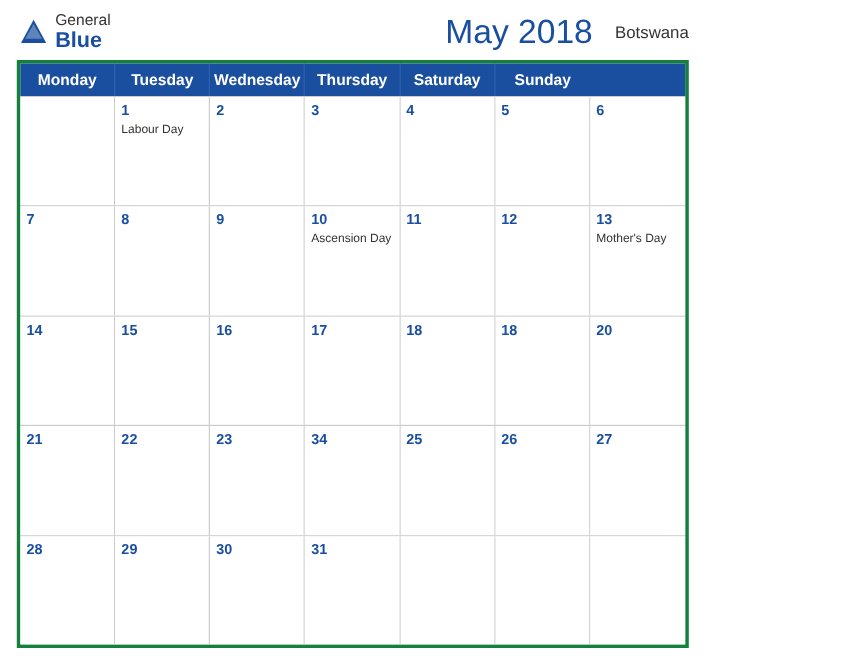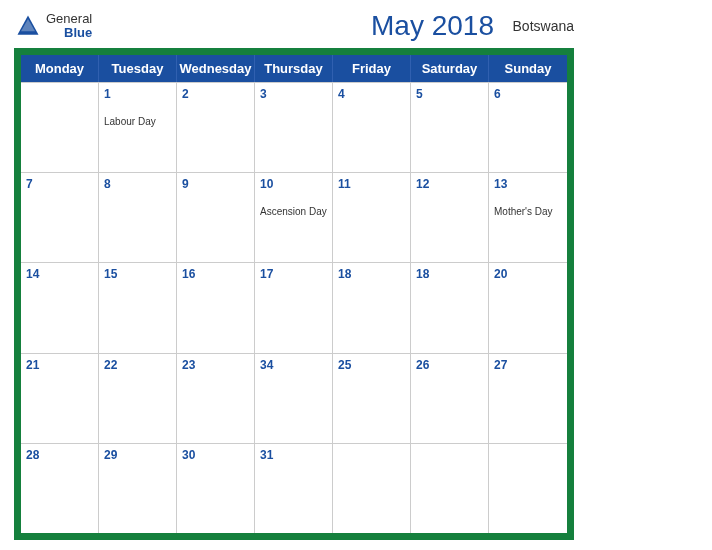--- a/index.html
+++ b/index.html
@@ -39,24 +39,23 @@
       line-height: 1.1;
     }
 
     .logo-general {
       font-size: 13px;
       color: #333;
       font-weight: normal;
     }
 
     .logo-blue {
-      font-size: 13px;
+      font-size: 18px;
       color: #1a4fa0;
       font-weight: bold;
-      text-align: right;
     }
 
     .logo-icon {
       width: 28px;
       height: 28px;
     }
 
     .calendar-title {
       font-size: 28px;
       color: #1a4fa0;
@@ -69,21 +68,21 @@
       font-size: 14px;
       color: #333;
       min-width: 80px;
       text-align: right;
     }
 
     .calendar-grid {
       flex: 1;
       display: flex;
       flex-direction: column;
-      border: 7px solid #15803d;
+      border: 3px solid #15803d;
     }
 
     .day-headers {
       display: grid;
       grid-template-columns: repeat(7, 1fr);
       background: #1a4fa0;
     }
 
     .day-header {
       color: #fff;
@@ -132,21 +131,21 @@
       font-size: 12px;
       color: #1a4fa0;
       font-weight: bold;
       line-height: 1.4;
     }
 
     .day-event {
       font-size: 10px;
       color: #333;
       line-height: 1.3;
-      margin-top: 12px;
+      margin-top: 1px;
     }
 
     .week-row:first-child .day-cell {
       border-top: none;
     }
   </style>
 </head>
 <body>
 
 <div class="calendar-wrapper">
@@ -164,21 +163,20 @@
     <h1 class="calendar-title">May 2018</h1>
     <div class="country-label">Botswana</div>
   </div>
 
   <div class="calendar-grid">
     <div class="day-headers">
       <div class="day-header">Monday</div>
       <div class="day-header">Tuesday</div>
       <div class="day-header">Wednesday</div>
       <div class="day-header">Thursday</div>
-      <div class="day-header">Friday</div>
       <div class="day-header">Saturday</div>
       <div class="day-header">Sunday</div>
     </div>
     <div class="weeks-container" id="weeks-container">
     <div class="week-row">
           <div class="day-cell empty"></div>
           <div class="day-cell">
             <div class="day-number">1</div>
             <div class="day-event">Labour Day</div>
           </div>

